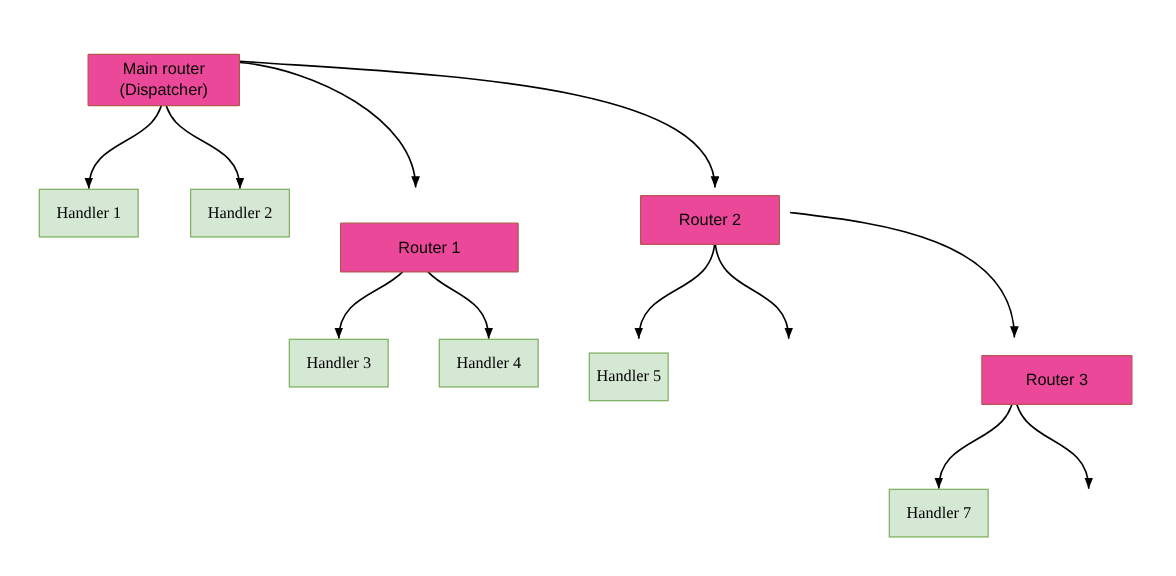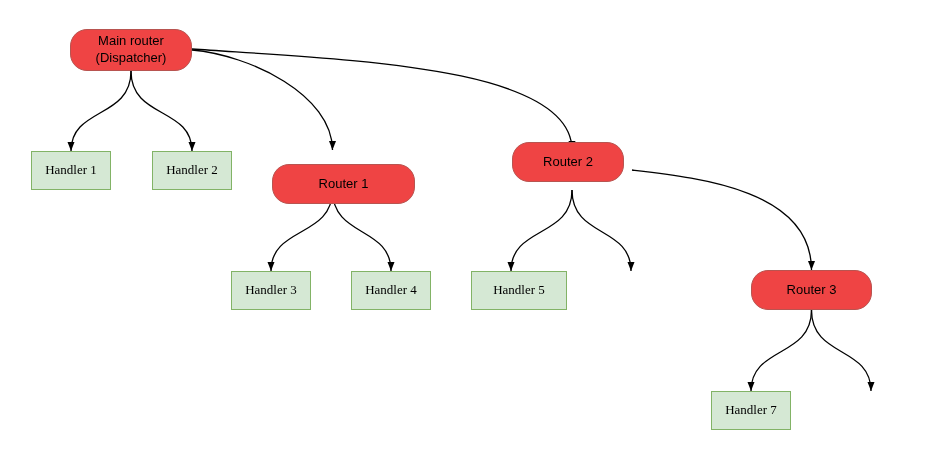--- a/index.html
+++ b/index.html
@@ -33,23 +33,24 @@
     display: flex;
     align-items: center;
     justify-content: center;
     text-align: center;
     font-size: 13px;
     line-height: 1.3;
     color: #000000;
     white-space: pre-line;
   }
   .node.router {
-    background: #ef4444;
+    background: #ec4899;
     border: 1.3px solid #b85450;
-    border-radius: 17px;
+    border-radius: 1px;
+    margin-top: 14px;
   }
   .node.handler {
     background: #d5e8d4;
     border: 1.3px solid #82b366;
     border-radius: 0;
     font-family: Liberation Serif, serif;
   }
 </style>
 </head>
 <body>
@@ -83,21 +84,21 @@
   <div class="node handler" style="left:152px; top:151px; width:80px; height:39px">Handler 2</div>
 
   <div class="node router" style="left:272px; top:164px; width:143px; height:40px">Router 1</div>
 
   <div class="node router" style="left:512px; top:142px; width:112px; height:40px">Router 2</div>
 
   <div class="node handler" style="left:231px; top:271px; width:80px; height:39px">Handler 3</div>
 
   <div class="node handler" style="left:351px; top:271px; width:80px; height:39px">Handler 4</div>
 
-  <div class="node handler" style="left:471px; top:271px; width:96px; height:39px">Handler 5</div>
+  <div class="node handler" style="left:471px; top:282px; width:64px; height:39px">Handler 5</div>
 
 
-  <div class="node router" style="left:751px; top:270px; width:121px; height:40px">Router 3</div>
+  <div class="node router" style="left:785px; top:270px; width:121px; height:40px">Router 3</div>
 
   <div class="node handler" style="left:711px; top:391px; width:80px; height:39px">Handler 7</div>
 
 
 </div>
 
 </body></html>

